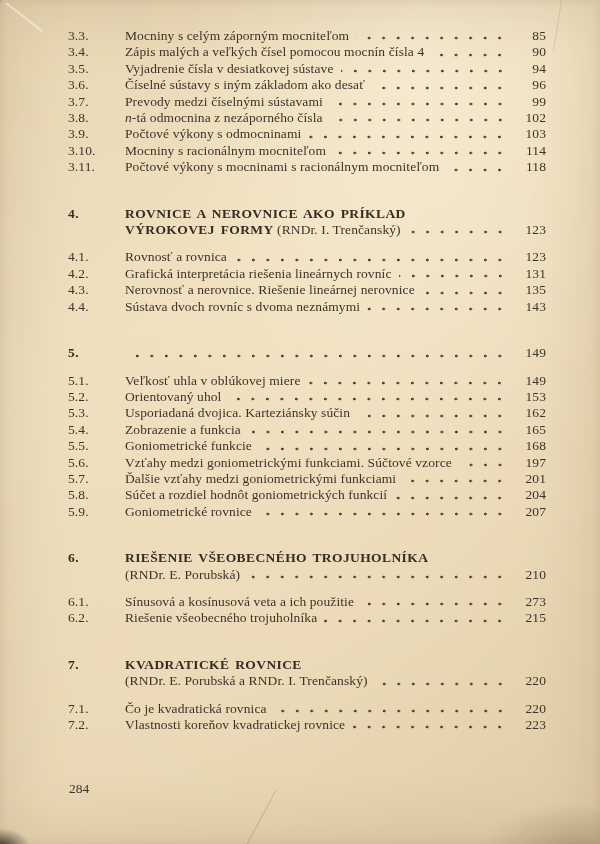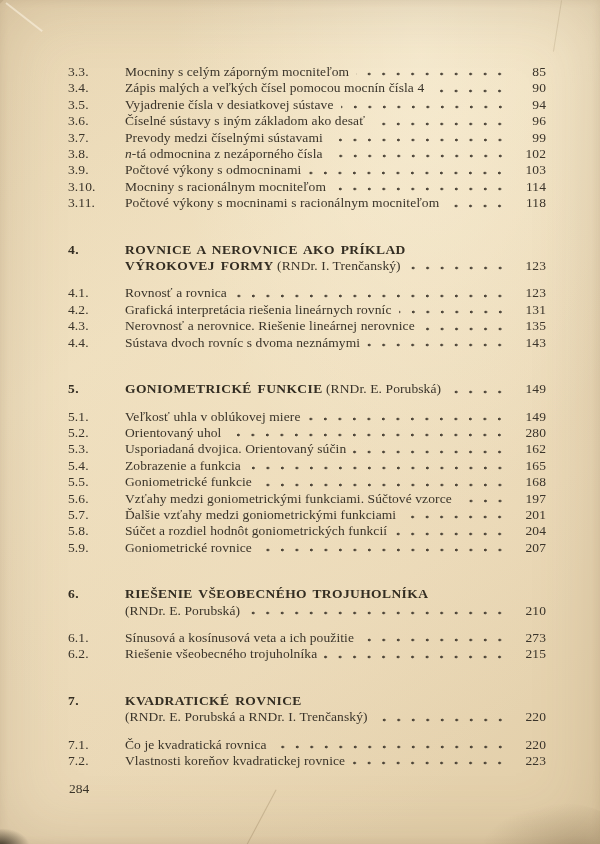--- a/index.html
+++ b/index.html
@@ -53,21 +53,21 @@
   .crease-r {
     position: absolute; top: 0; right: 42px;
     width: 1px; height: 52px;
     background: rgba(130,105,68,0.18);
     transform: rotate(9deg);
   }
 
   .toc {
     position: absolute;
     left: 0; top: 0; right: 0;
-    padding: 64px 54px 0 68px;
+    padding: 28px 54px 0 68px;
   }
   .toc-section { margin-top: 0; }
   .toc-section + .toc-section { margin-top: 30px; }
   .heading { margin-bottom: 11px; }
   .row {
     display: flex;
     align-items: baseline;
     font-size: 13.5px;
     line-height: 16.4px;
     letter-spacing: 0.1px;
@@ -201,41 +201,40 @@
             <span class="t">Sústava dvoch rovníc s dvoma neznámymi</span>
             <span class="leader"></span>
             <span class="pg">143</span>
           </div>
         </div>
       </div>
       <div class="toc-section">
         <div class="heading">
           <div class="row heading-row">
             <span class="num">5.</span>
-            <span class="t"><b>GONIOMETRICKÉ FUNKCIE</b><span> (RNDr. E. Porubská)</span></span>
             <span class="leader"></span>
             <span class="pg">149</span>
           </div>
         </div>
         <div class="items">
           <div class="row">
             <span class="num">5.1.</span>
             <span class="t">Veľkosť uhla v oblúkovej miere</span>
             <span class="leader"></span>
             <span class="pg">149</span>
           </div>
           <div class="row">
             <span class="num">5.2.</span>
             <span class="t">Orientovaný uhol</span>
             <span class="leader"></span>
-            <span class="pg">280</span>
+            <span class="pg">153</span>
           </div>
           <div class="row">
             <span class="num">5.3.</span>
-            <span class="t">Usporiadaná dvojica. Orientovaný súčin</span>
+            <span class="t">Usporiadaná dvojica. Karteziánsky súčin</span>
             <span class="leader"></span>
             <span class="pg">162</span>
           </div>
           <div class="row">
             <span class="num">5.4.</span>
             <span class="t">Zobrazenie a funkcia</span>
             <span class="leader"></span>
             <span class="pg">165</span>
           </div>
           <div class="row">

